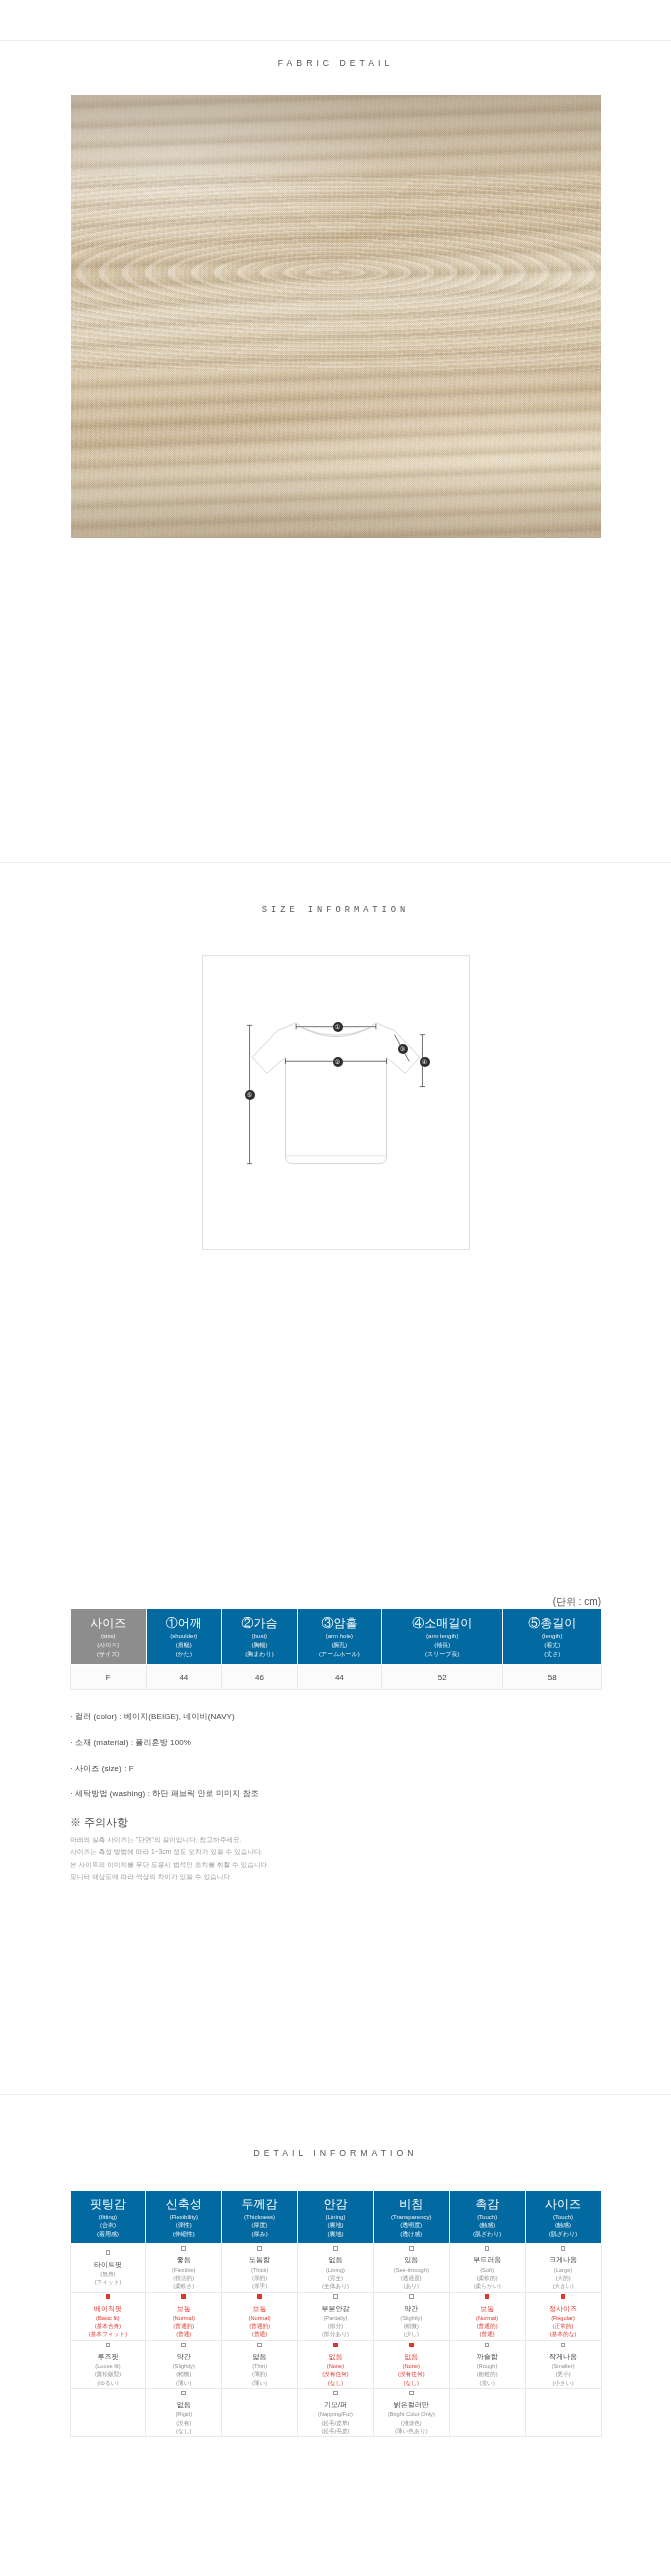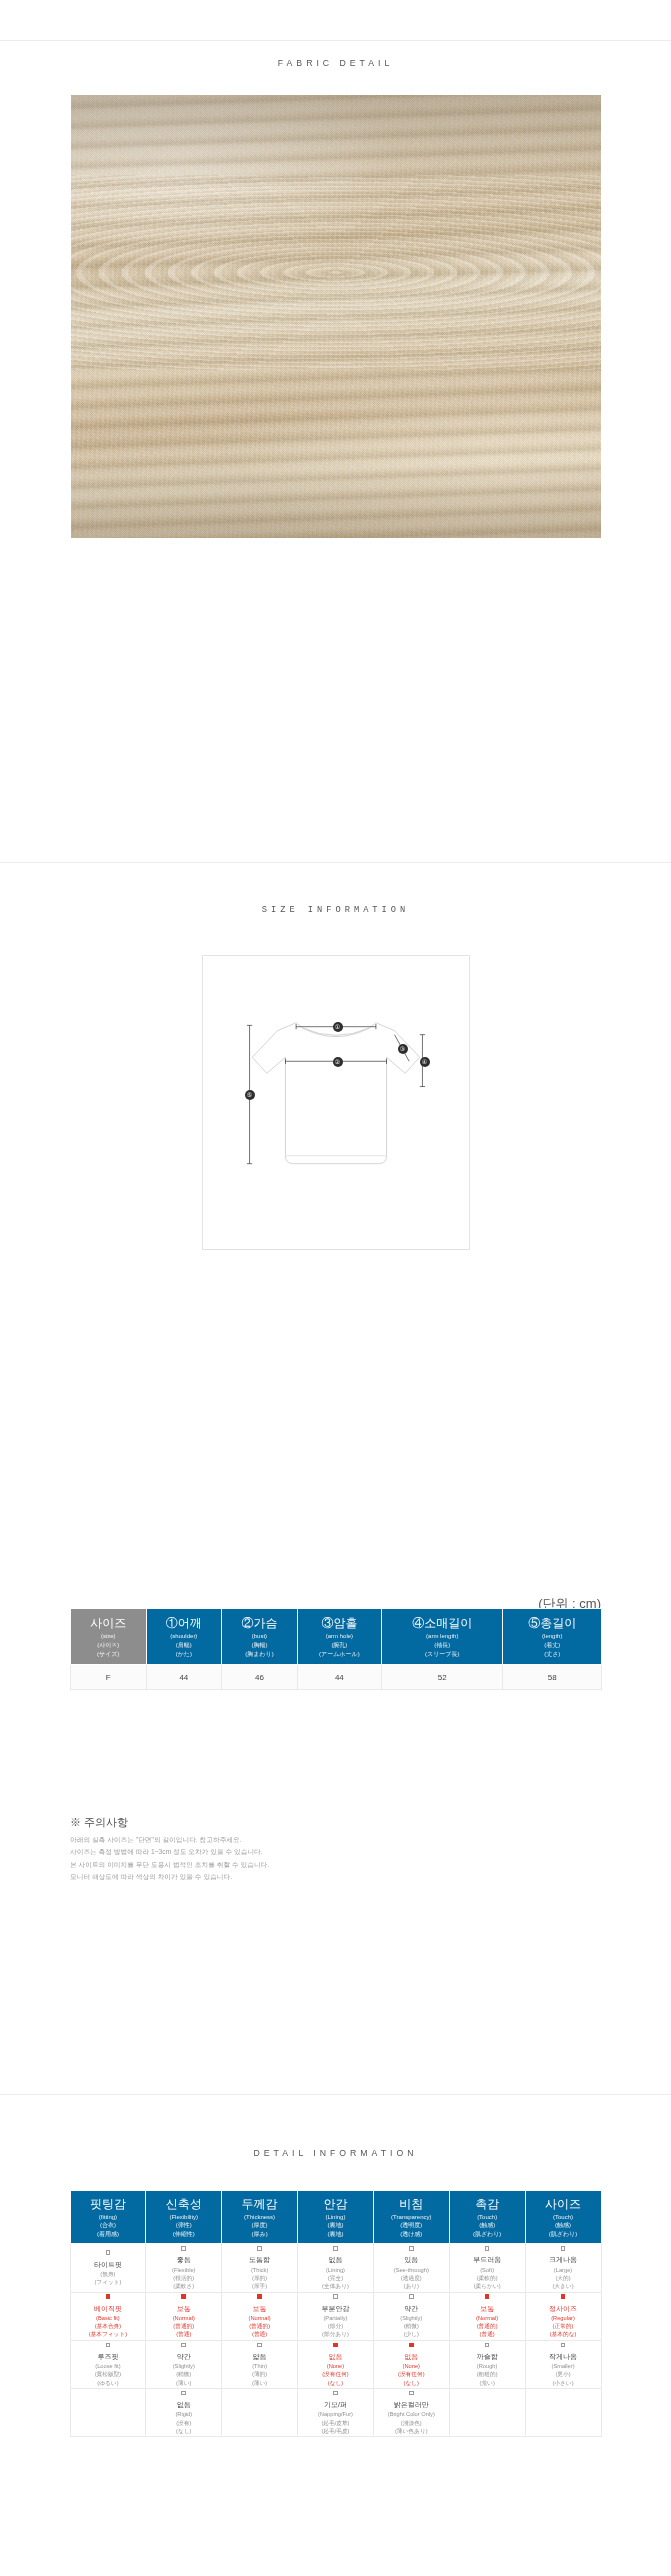--- a/index.html
+++ b/index.html
@@ -104,21 +104,21 @@
   .meas-num {
     position: absolute;
     width: 10px; height: 10px; border-radius: 50%;
     background: #2e2e2e; color: #fff;
     font-size: 6px; line-height: 10px; text-align: center;
   }
 
   
   .unit-note {
     position: absolute; right: 70px; top: 733px;
-    font-size: 13px; color: #555;
+    font-size: 10px; color: #555;
   }
 
   
   .size-table {
     position: absolute; left: 70px; top: 746px;
     width: 532px; border-collapse: collapse;
   }
   .size-table th, .size-table td {
     border: 0.7px solid #ffffff;
     text-align: center;
@@ -298,20 +298,26 @@
         <td>F</td>
         <td>44</td>
         <td>46</td>
         <td>44</td>
         <td>52</td>
         <td>58</td>
       </tr>
     </tbody>
   </table>
 
+  <div class="info-list">
+    <div class="info-line">· 컬러 (color) :  베이지(BEIGE), 네이비(NAVY)</div>
+    <div class="info-line">· 소재 (material) :  폴리혼방 100%</div>
+    <div class="info-line">· 사이즈 (size) :  F</div>
+    <div class="info-line">· 세탁방법 (washing) : 하단 패브릭 안로 미미지 참조</div>
+  </div>
 
   <div class="notice-title">※ 주의사항</div>
   <div class="notice-body">
     <div>아래의 실측 사이즈는 "단면"의 길이입니다. 참고하주세요.</div>
     <div>사이즈는 측정 방법에 따라 1~3cm 정도 오차가 있을 수 있습니다.</div>
     <div>본 사이트의 이미지를 무단 도용시 법적인 조치를 취할 수 있습니다.</div>
     <div>모니터 해상도에 따라 색상의 차이가 있을 수 있습니다.</div>
   </div>
 </div>
 

